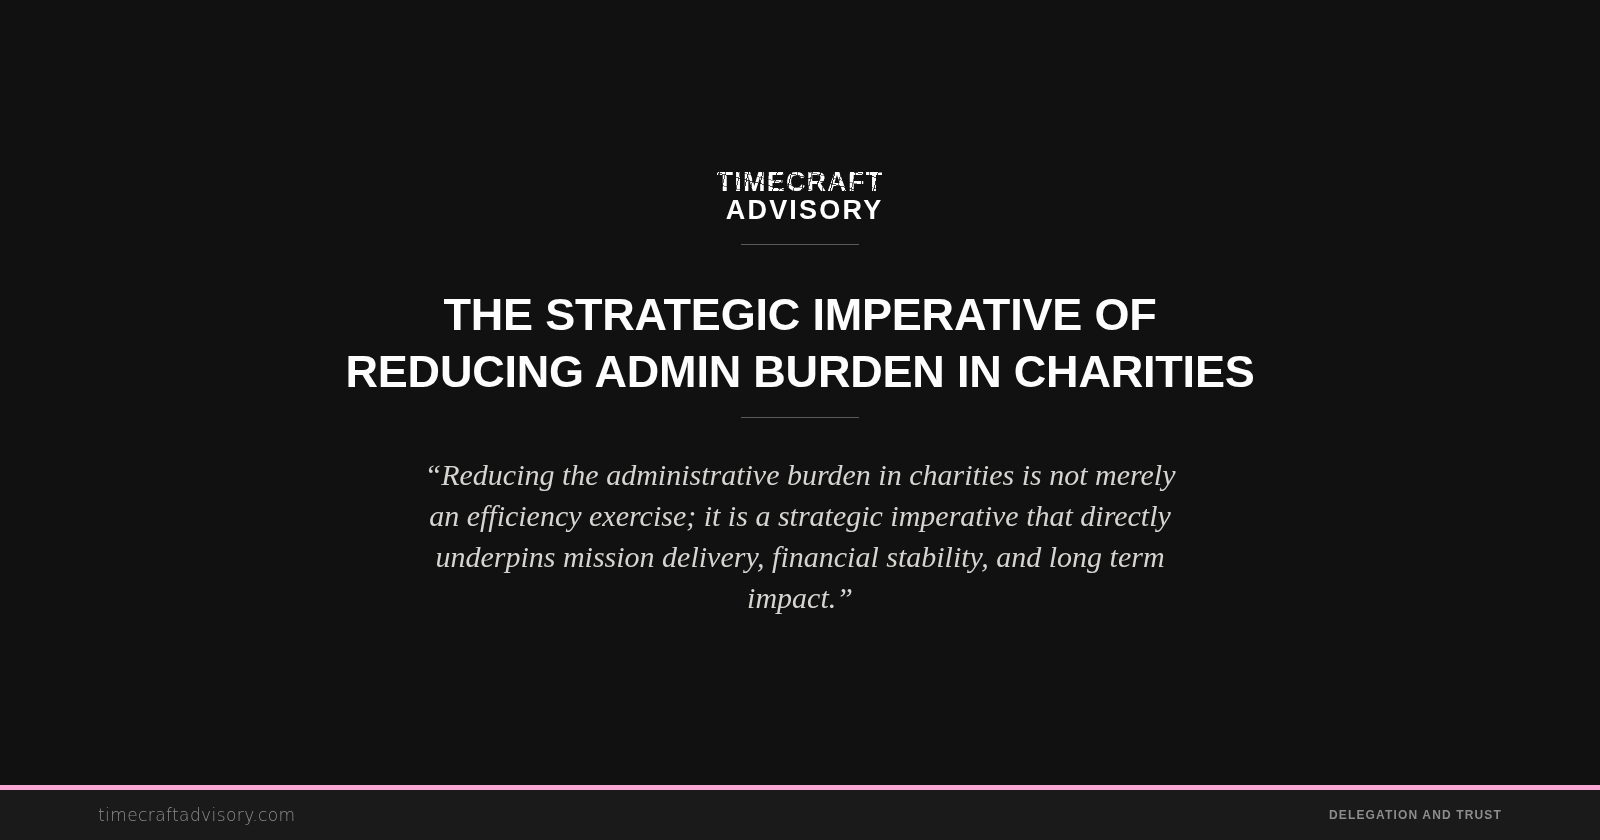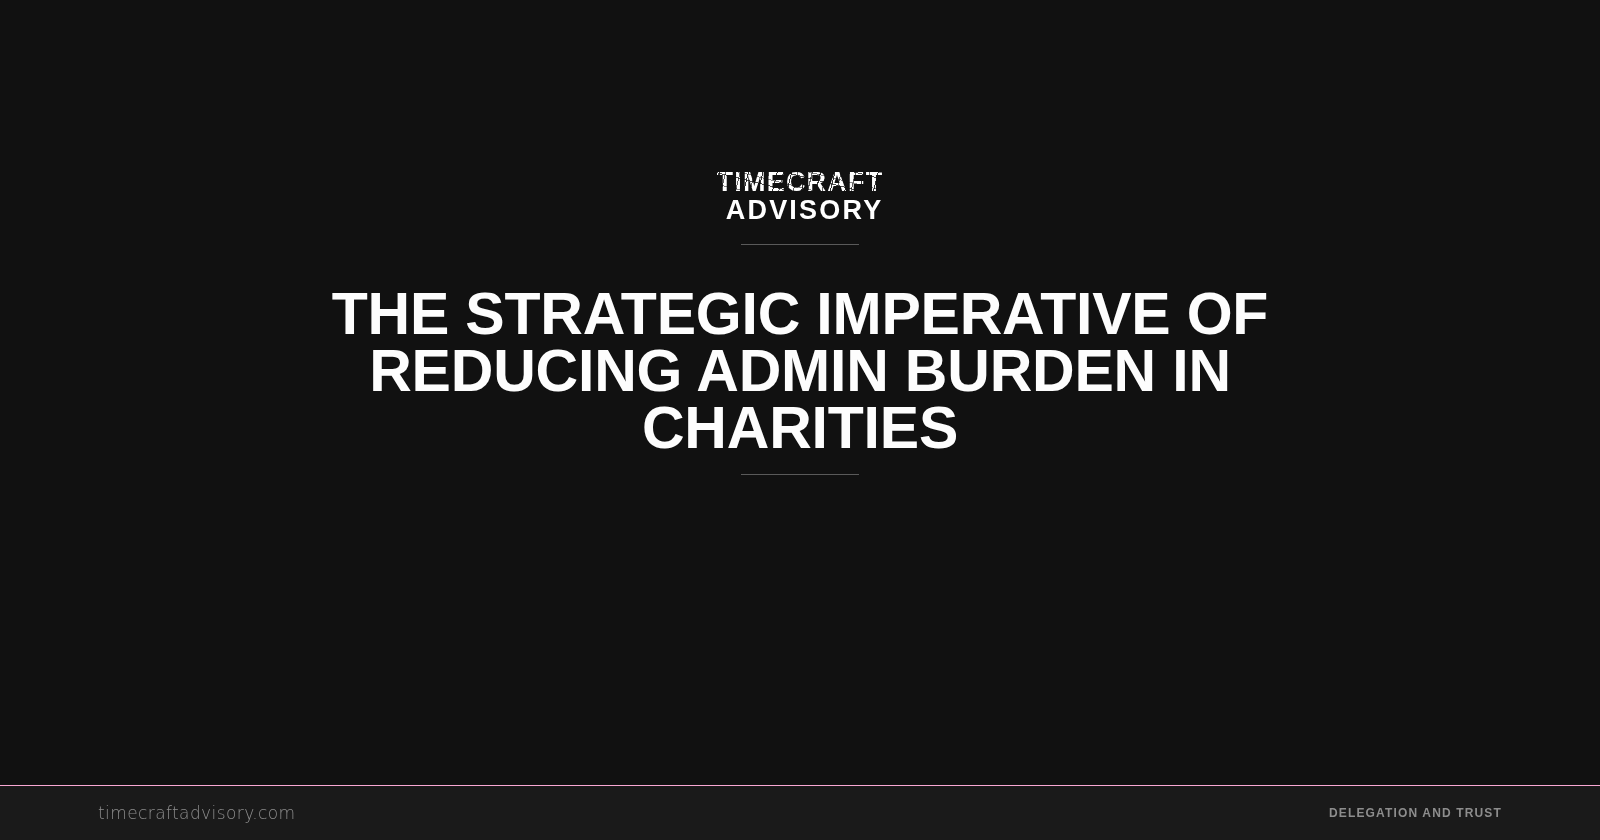--- a/index.html
+++ b/index.html
@@ -102,21 +102,21 @@
   }
   .divider-logo { margin-top: 20px; }
   .divider-title { margin-top: 17px; }
 
   
   .title {
     margin: 0;
     padding: 0 60px;
     font-family: "Liberation Sans", sans-serif;
     font-weight: 700;
-    font-size: 59px;
+    font-size: 45px;
     line-height: 57px;
     letter-spacing: -0.2px;
     color: #fdfdfd;
     text-align: center;
     max-width: 940px;
     margin-top: 33px;
   }
 
   
   .quote {
@@ -134,21 +134,21 @@
   }
 
   
   .footer {
     position: absolute;
     left: 0;
     bottom: 0;
     width: 1600px;
     height: 55px;
     background: #1a1a1a;
-    border-top: 1px solid #f9a8d4;
+    border-top: 5px solid #f9a8d4;
     box-sizing: border-box;
     display: flex;
     align-items: center;
     justify-content: space-between;
     padding: 0 98px;
   }
 
   .footer-left {
     font-family: "DejaVu Sans", sans-serif;
     font-weight: 300;
@@ -180,20 +180,21 @@
         <span class="logo-top">TIMECRAFT</span>
         <span class="logo-bottom">ADVISORY</span>
       </div>
       <hr class="divider divider-logo">
     </div>
 
     <h1 class="title">THE STRATEGIC IMPERATIVE OF REDUCING ADMIN BURDEN IN CHARITIES</h1>
 
     <hr class="divider divider-title">
 
+    <blockquote class="quote">“Reducing the administrative burden in charities is not merely an efficiency exercise; it is a strategic imperative that directly underpins mission delivery, financial stability, and long term impact.”</blockquote>
 
   </div>
 
   <div class="footer">
     <span class="footer-left">timecraftadvisory.com</span>
     <span class="footer-right">DELEGATION AND TRUST</span>
   </div>
 
 </div>
 

